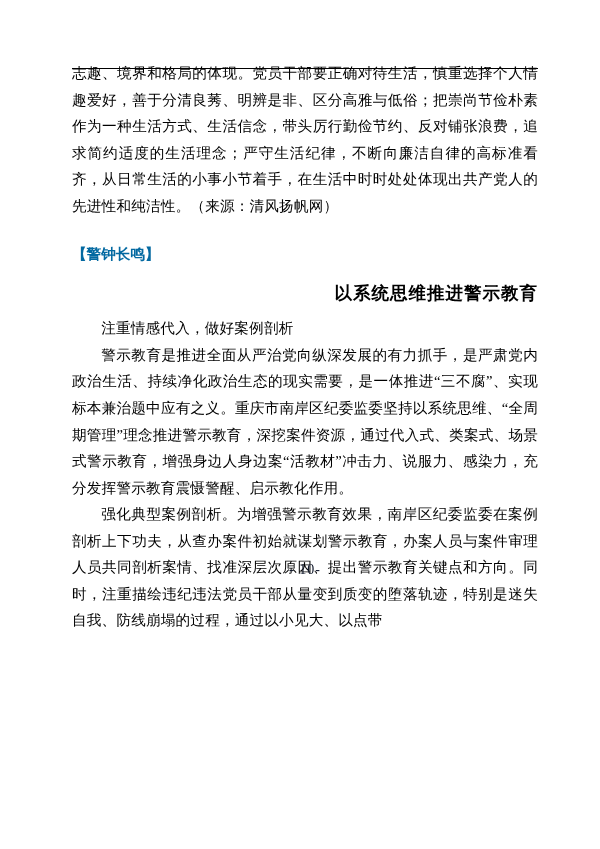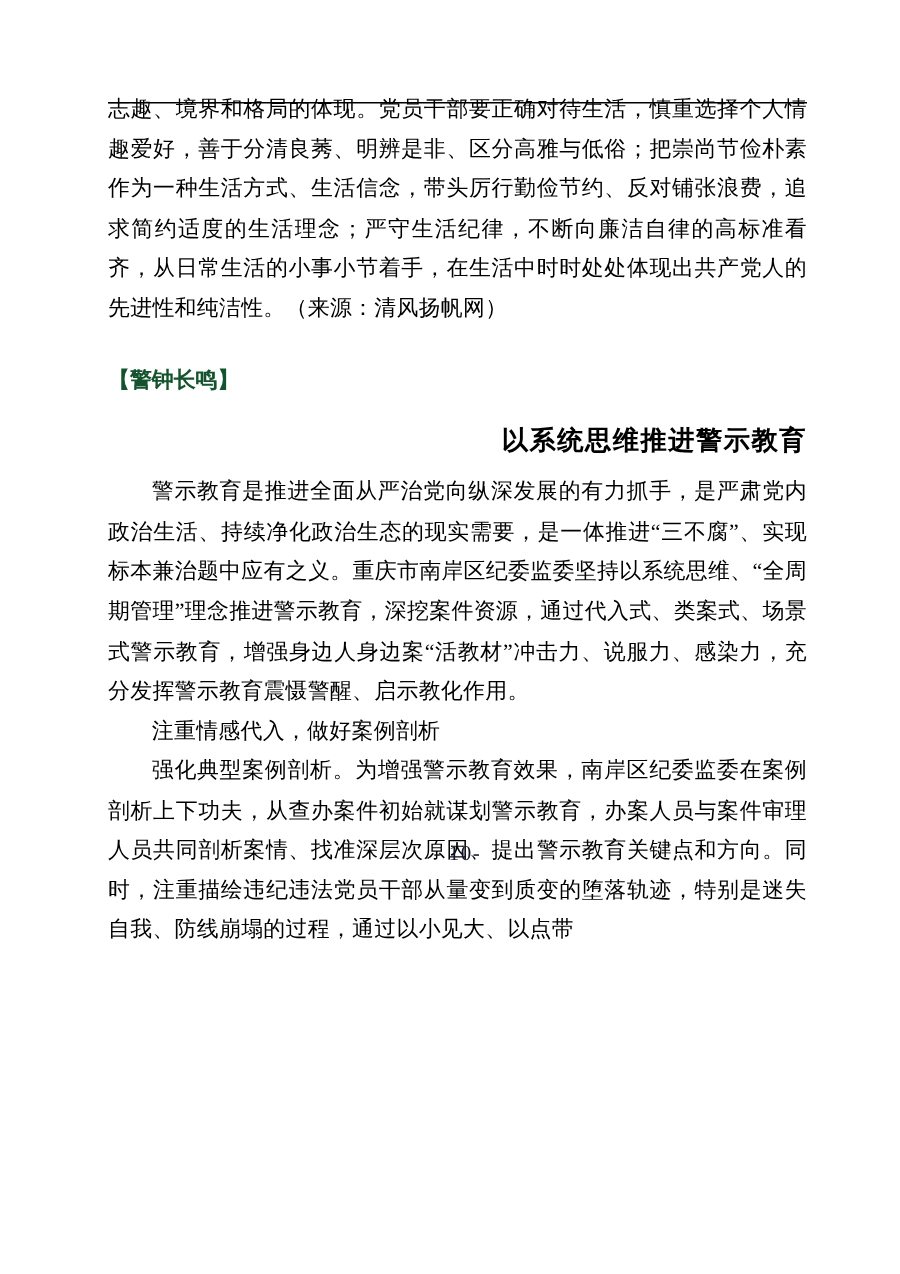--- a/index.html
+++ b/index.html
@@ -47,21 +47,21 @@
   }
   .para-indent {
     margin: 0;
     text-indent: 2em;
   }
   .section-label {
     margin: 16px 0 0 0;
     font-size: 14.6px;
     line-height: 1.82;
     font-weight: bold;
-    color: #14532d;
+    color: #0369a1;
   }
   .article-title {
     margin: 10px 0 6px 0;
     font-size: 17.5px;
     line-height: 1.8;
     font-weight: bold;
     text-align: right;
     letter-spacing: 1px;
     color: #000000;
   }
@@ -89,23 +89,23 @@
   <div class="page-inner">
 
     <p class="body-text para">志趣、境界和格局的体现。党员干部要正确对待生活，慎重选择个人情趣爱好，善于分清良莠、明辨是非、区分高雅与低俗；把崇尚节俭朴素作为一种生活方式、生活信念，带头厉行勤俭节约、反对铺张浪费，追求简约适度的生活理念；严守生活纪律，不断向廉洁自律的高标准看齐，从日常生活的小事小节着手，在生活中时时处处体现出共产党人的先进性和纯洁性。（来源：清风扬帆网）</p>
 
     <div class="block-gap"></div>
 
     <p class="section-label">【警钟长鸣】</p>
 
     <h1 class="article-title">以系统思维推进警示教育</h1>
 
+    <p class="body-text para-indent">注重情感代入，做好案例剖析</p>
+
     <p class="body-text para-indent">警示教育是推进全面从严治党向纵深发展的有力抓手，是严肃党内政治生活、持续净化政治生态的现实需要，是一体推进“三不腐”、实现标本兼治题中应有之义。重庆市南岸区纪委监委坚持以系统思维、“全周期管理”理念推进警示教育，深挖案件资源，通过代入式、类案式、场景式警示教育，增强身边人身边案“活教材”冲击力、说服力、感染力，充分发挥警示教育震慑警醒、启示教化作用。</p>
-
-    <p class="body-text para-indent">注重情感代入，做好案例剖析</p>
 
 
     <p class="body-text para-indent">强化典型案例剖析。为增强警示教育效果，南岸区纪委监委在案例剖析上下功夫，从查办案件初始就谋划警示教育，办案人员与案件审理人员共同剖析案情、找准深层次原因、提出警示教育关键点和方向。同时，注重描绘违纪违法党员干部从量变到质变的堕落轨迹，特别是迷失自我、防线崩塌的过程，通过以小见大、以点带</p>
 
     <div class="page-number">- 10-</div>
 
   </div>
 </div>
 
 </body></html>

